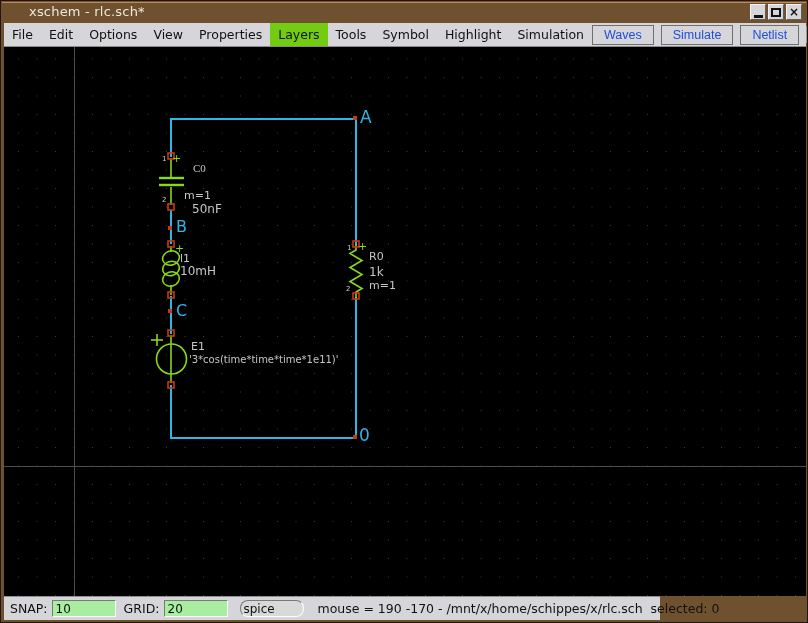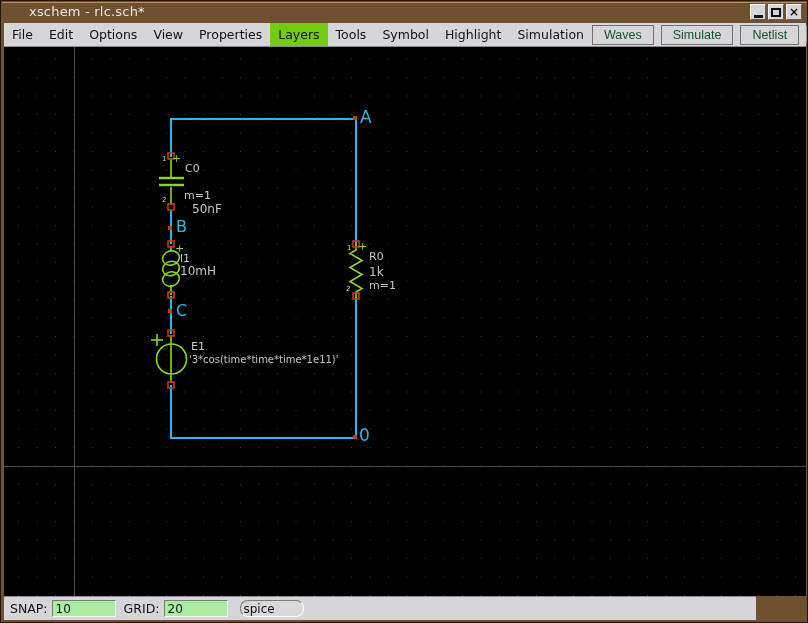--- a/index.html
+++ b/index.html
@@ -31,21 +31,21 @@
   .menubar{
     position:absolute;left:3px;top:22px;width:802px;height:24px;
     background:#d6d6da;border-bottom:1px solid #8a8a8a;
     display:flex;align-items:center;font-size:12.5px;color:#111;
   }
   .mi{padding:4px 8px;cursor:default;}
   .mi.hl{background:#74cc12;}
   .menu-right{margin-left:auto;display:flex;align-items:center;height:100%;}
   .mbtn{
     border:1px solid #6f6f6f;background:#d6d6da;
-    padding:2px 11px;margin-right:7px;font-size:12.5px;color:#14532d;
+    padding:2px 11px;margin-right:7px;font-size:12.5px;color:#1d4ed8;
   }
   .help-item{padding:2px 9px 2px 11px;border-left:1px solid #9a9a9a;height:70%;display:flex;align-items:center;}
   
   .canvas{
     position:absolute;left:3px;top:46px;width:802px;height:549px;
     background-color:#000;
     background-image:radial-gradient(circle 1px, #3c3c3c 55%, transparent 56%);
     background-size:18.5px 18.5px;
     background-position:5.25px 2.75px;
     overflow:hidden;
@@ -55,21 +55,21 @@
   .canvas svg{position:absolute;left:0;top:0;}
   .ctext{position:absolute;color:#c6c6c6;font-size:11px;line-height:1;white-space:pre;}
   .cyanlab{position:absolute;color:#2fb6e9;font-size:16px;line-height:1;}
   .biglab{font-size:17px;}
   .greentxt{color:#8ad916;}
   .tiny{font-size:7px;color:#cfcfcf;}
   .val{font-size:12px;}
   .expr{font-size:10px;}
   
   .statusbar{
-    position:absolute;left:3px;top:595px;width:752px;height:24px;
+    position:absolute;left:3px;top:595px;width:656px;height:24px;
     background:#d6d6da;border-top:1px solid #8f8f8f;
     display:flex;align-items:center;
     font-size:12.5px;color:#111;padding-left:6px;
   }
   .sfield{
     height:17px;border:1px solid;border-color:#7a7a7a #ffffff #ffffff #7a7a7a;
     font-family:"DejaVu Sans", sans-serif;font-size:12px;color:#111;
     padding:0 3px;margin:0 8px 0 4px;
   }
   .sgreen{background:#a8eda0;width:64px;}
@@ -176,21 +176,21 @@
       </g>
     </svg>
 
     <span class="cyanlab biglab" style="left:356px;top:62px;">A</span>
     <span class="cyanlab" style="left:172px;top:172px;">B</span>
     <span class="cyanlab" style="left:172px;top:256px;">C</span>
     <span class="cyanlab biglab" style="left:355px;top:380px;">0</span>
 
     <span class="ctext tiny" style="left:158px;top:109px;">1</span>
     <span class="ctext greentxt" style="left:168px;top:106px;">+</span>
-    <span class="ctext" style="left:181px;top:116px;">C0</span>
+    <span class="ctext" style="left:189px;top:116px;font-family:Liberation Serif, serif;">C0</span>
     <span class="ctext val" style="left:188px;top:129px;margin-top:27px;">50nF</span>
     <span class="ctext" style="left:180px;top:143px;">m=1</span>
     <span class="ctext tiny" style="left:158px;top:150px;">2</span>
 
     <span class="ctext greentxt" style="left:171px;top:196px;">+</span>
     <span class="ctext" style="left:176px;top:206px;">l1</span>
     <span class="ctext val" style="left:176px;top:218px;">10mH</span>
 
     <span class="ctext" style="left:187px;top:294px;">E1</span>
     <span class="ctext expr" style="left:185px;top:308px;">'3*cos(time*time*time*1e11)'</span>
@@ -202,15 +202,16 @@
     <span class="ctext" style="left:365px;top:233px;">m=1</span>
     <span class="ctext tiny" style="left:342px;top:239px;">2</span>
   </div>
 
   <div class="statusbar">
     <span>SNAP:</span>
     <input class="sfield sgreen" value="10" style="">
     <span>GRID:</span>
     <input class="sfield sgreen" value="20" style="">
     <input class="sfield sgray" value="spice" style="">
+    <span class="sinfo">mouse = 190 -170 - /mnt/x/home/schippes/x/rlc.sch  selected: 0</span>
   </div>
 
 </div>
 
 </body></html>

